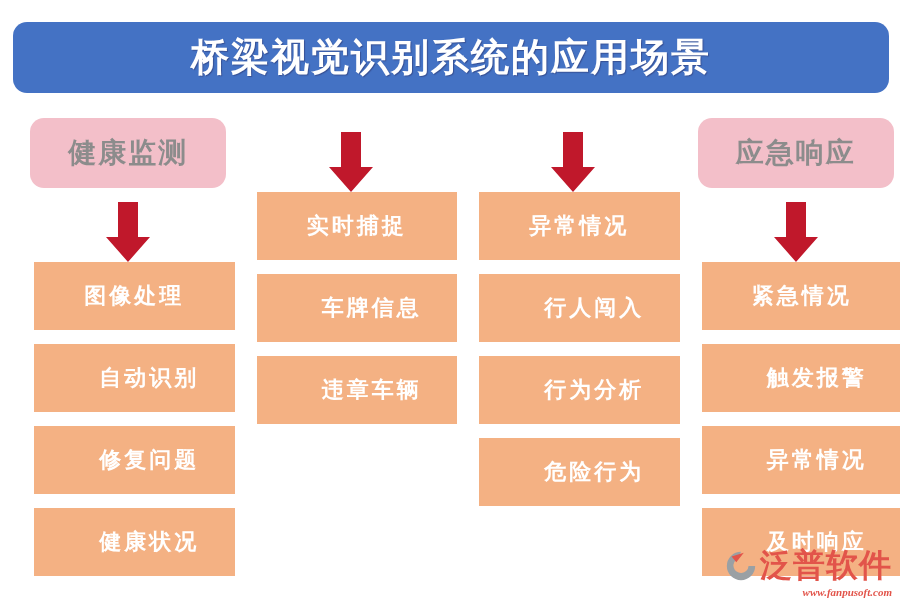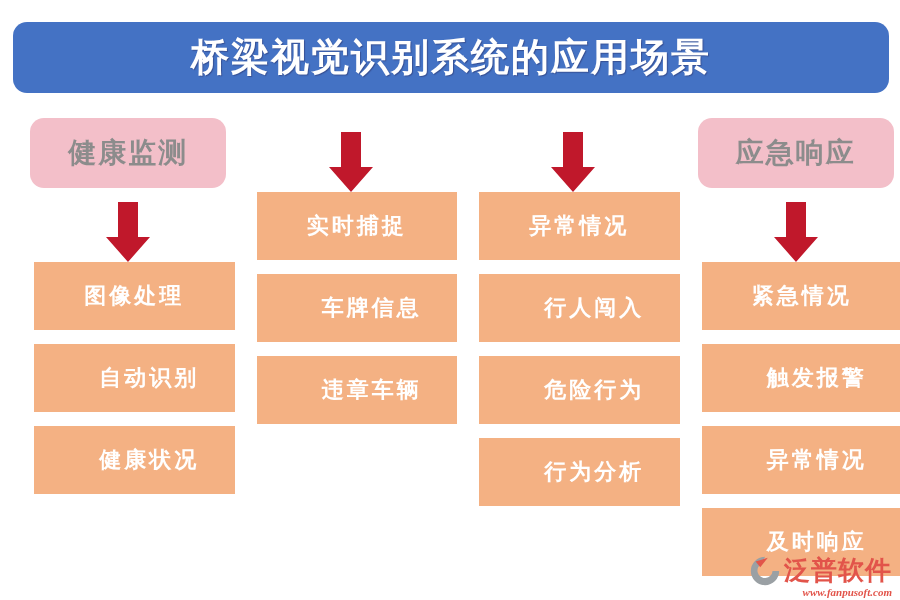--- a/index.html
+++ b/index.html
@@ -87,21 +87,21 @@
     z-index:5;
   }
   .logo-row{
     display:flex;
     align-items:center;
     justify-content:flex-end;
     gap:2px;
   }
   .logo-name{
     color:var(--logo-red);
-    font-size:26px;
+    font-size:32px;
     font-weight:bold;
     letter-spacing:1px;
     white-space:nowrap;
   }
   .logo-url{
     color:var(--logo-red);
     font-size:11px;
     font-weight:bold;
     font-family:"Liberation Serif","DejaVu Serif",serif;
     white-space:nowrap;
@@ -120,20 +120,21 @@
 
   <div class="col">
     <div class="col-header">健康监测</div>
     <div class="arrow">
       <svg width="44" height="60" viewBox="0 0 44 60">
           <polygon points="12,0 32,0 32,35 44,35 22,60 0,35 12,35" fill="currentColor"></polygon>
         </svg>
     </div>
     <div class="item">图像处理</div>
     <div class="item">自动识别</div>
+    <div class="item">修复问题</div>
     <div class="item">健康状况</div>
   </div>
 
   <div class="col">
     <div class="arrow">
       <svg width="44" height="60" viewBox="0 0 44 60">
           <polygon points="12,0 32,0 32,35 44,35 22,60 0,35 12,35" fill="currentColor"></polygon>
         </svg>
     </div>
     <div class="item">实时捕捉</div>
@@ -142,22 +143,22 @@
   </div>
 
   <div class="col">
     <div class="arrow">
       <svg width="44" height="60" viewBox="0 0 44 60">
           <polygon points="12,0 32,0 32,35 44,35 22,60 0,35 12,35" fill="currentColor"></polygon>
         </svg>
     </div>
     <div class="item">异常情况</div>
     <div class="item">行人闯入</div>
+    <div class="item">行为分析</div>
     <div class="item">危险行为</div>
-    <div class="item">行为分析</div>
   </div>
 
   <div class="col">
     <div class="col-header">应急响应</div>
     <div class="arrow">
       <svg width="44" height="60" viewBox="0 0 44 60">
           <polygon points="12,0 32,0 32,35 44,35 22,60 0,35 12,35" fill="currentColor"></polygon>
         </svg>
     </div>
     <div class="item">紧急情况</div>

